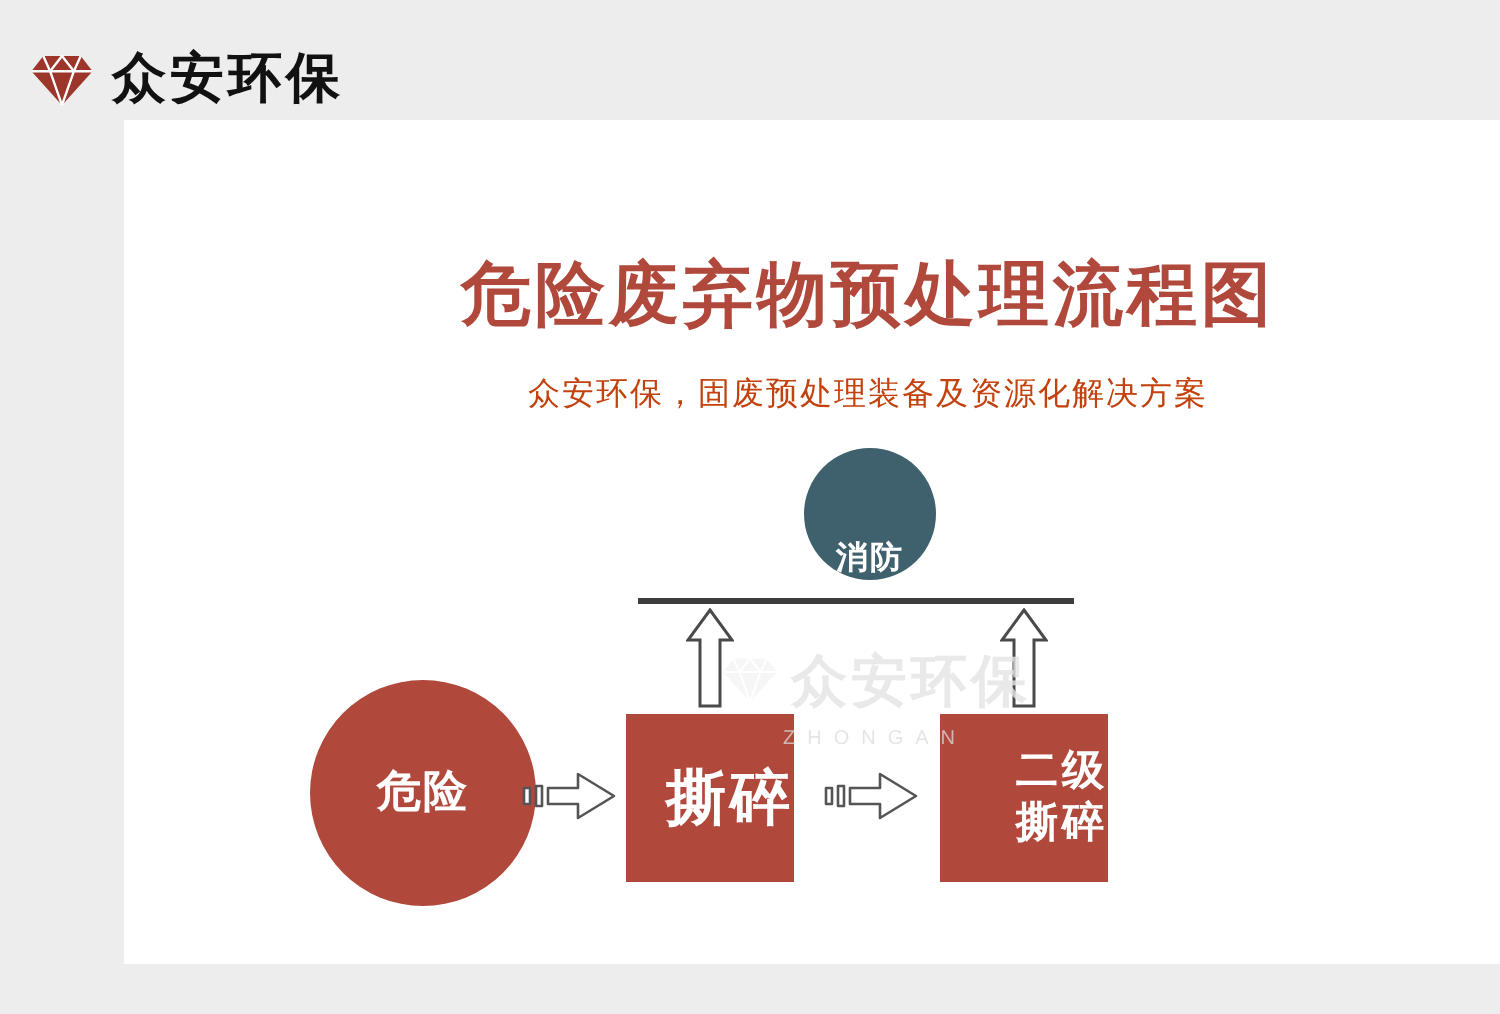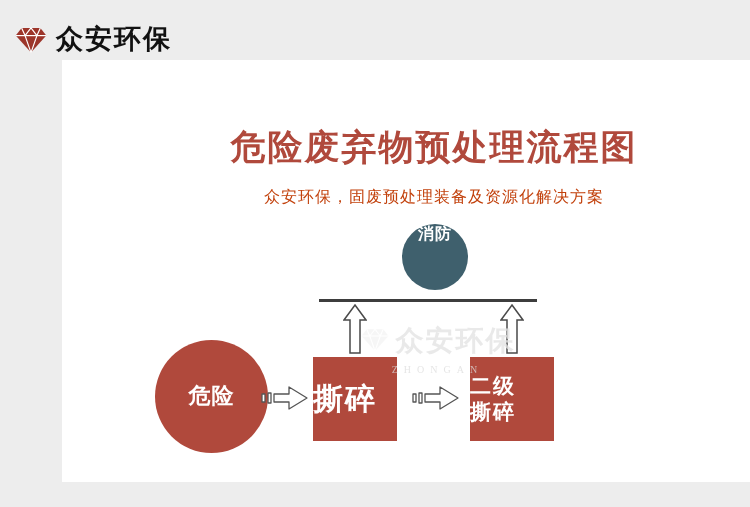--- a/index.html
+++ b/index.html
@@ -38,21 +38,21 @@
   }
   .subtitle{
     margin-top:16px;text-align:center;
     font-family:"Liberation Serif", serif;
     font-size:16px;color:#c2410c;letter-spacing:1px;
   }
   .diagram{position:absolute;inset:0;}
   .fire-circle{
     position:absolute;left:340px;top:164px;width:66px;height:66px;
     border-radius:50%;background:var(--slate);
-    display:flex;align-items:flex-start;justify-content:center;
+    display:flex;align-items:flex-end;justify-content:center;
     color:#fff;font-size:16px;font-weight:700;letter-spacing:1px;
   }
   .hline{
     position:absolute;left:257px;top:239px;width:218px;height:3px;
     background:var(--line);
   }
   .up-arrow{position:absolute;width:24px;height:50px;}
   .up1{left:281px;top:244px;}
   .up2{left:438px;top:244px;}
   .flow-arrow{position:absolute;width:48px;height:26px;top:325px;}
@@ -60,42 +60,41 @@
   .arr2{left:350px;}
   .source-circle{
     position:absolute;left:93px;top:280px;width:113px;height:113px;
     border-radius:50%;background:var(--brick);
     display:flex;flex-direction:row;align-items:center;justify-content:center;
     color:#fff;font-weight:700;font-size:22px;line-height:1.3;letter-spacing:1px;
   }
   .step-box{
     position:absolute;top:297px;width:84px;height:84px;
     background:var(--brick);
-    display:flex;flex-direction:column;align-items:flex-start;justify-content:center;
+    display:flex;flex-direction:column;align-items:flex-end;justify-content:center;
     color:#fff;font-weight:800;
   }
   .box1{left:251px;font-size:30px;letter-spacing:2px;}
   .box2{left:408px;font-size:21px;line-height:1.25;letter-spacing:2px;}
   .watermark{
     position:absolute;left:283px;top:262px;width:185px;
     text-align:center;z-index:5;pointer-events:none;
     color:rgba(222,222,222,0.85);
   }
   .wm-row{
     display:flex;align-items:center;justify-content:center;gap:6px;
   }
   .wm-row svg{opacity:.55;}
   .wm-text{
     font-size:28px;font-weight:800;letter-spacing:2px;
     color:rgba(228,228,228,0.8);
   }
   .wm-sub{
     margin-top:4px;font-size:10px;letter-spacing:6px;
     color:rgba(220,220,220,0.75);
-    font-family:Liberation Serif, serif;
   }
 </style>
 </head>
 <body>
 
 <header class="logo">
   <span class="logo-icon">
     <svg width="34" height="34" viewBox="0 0 40 40">
       <polygon points="9,7 31,7 38,16 20,36 2,16" fill="#9c352a"></polygon>
       <g stroke="#ffffff" stroke-width="1.4" fill="none" stroke-linejoin="round">

